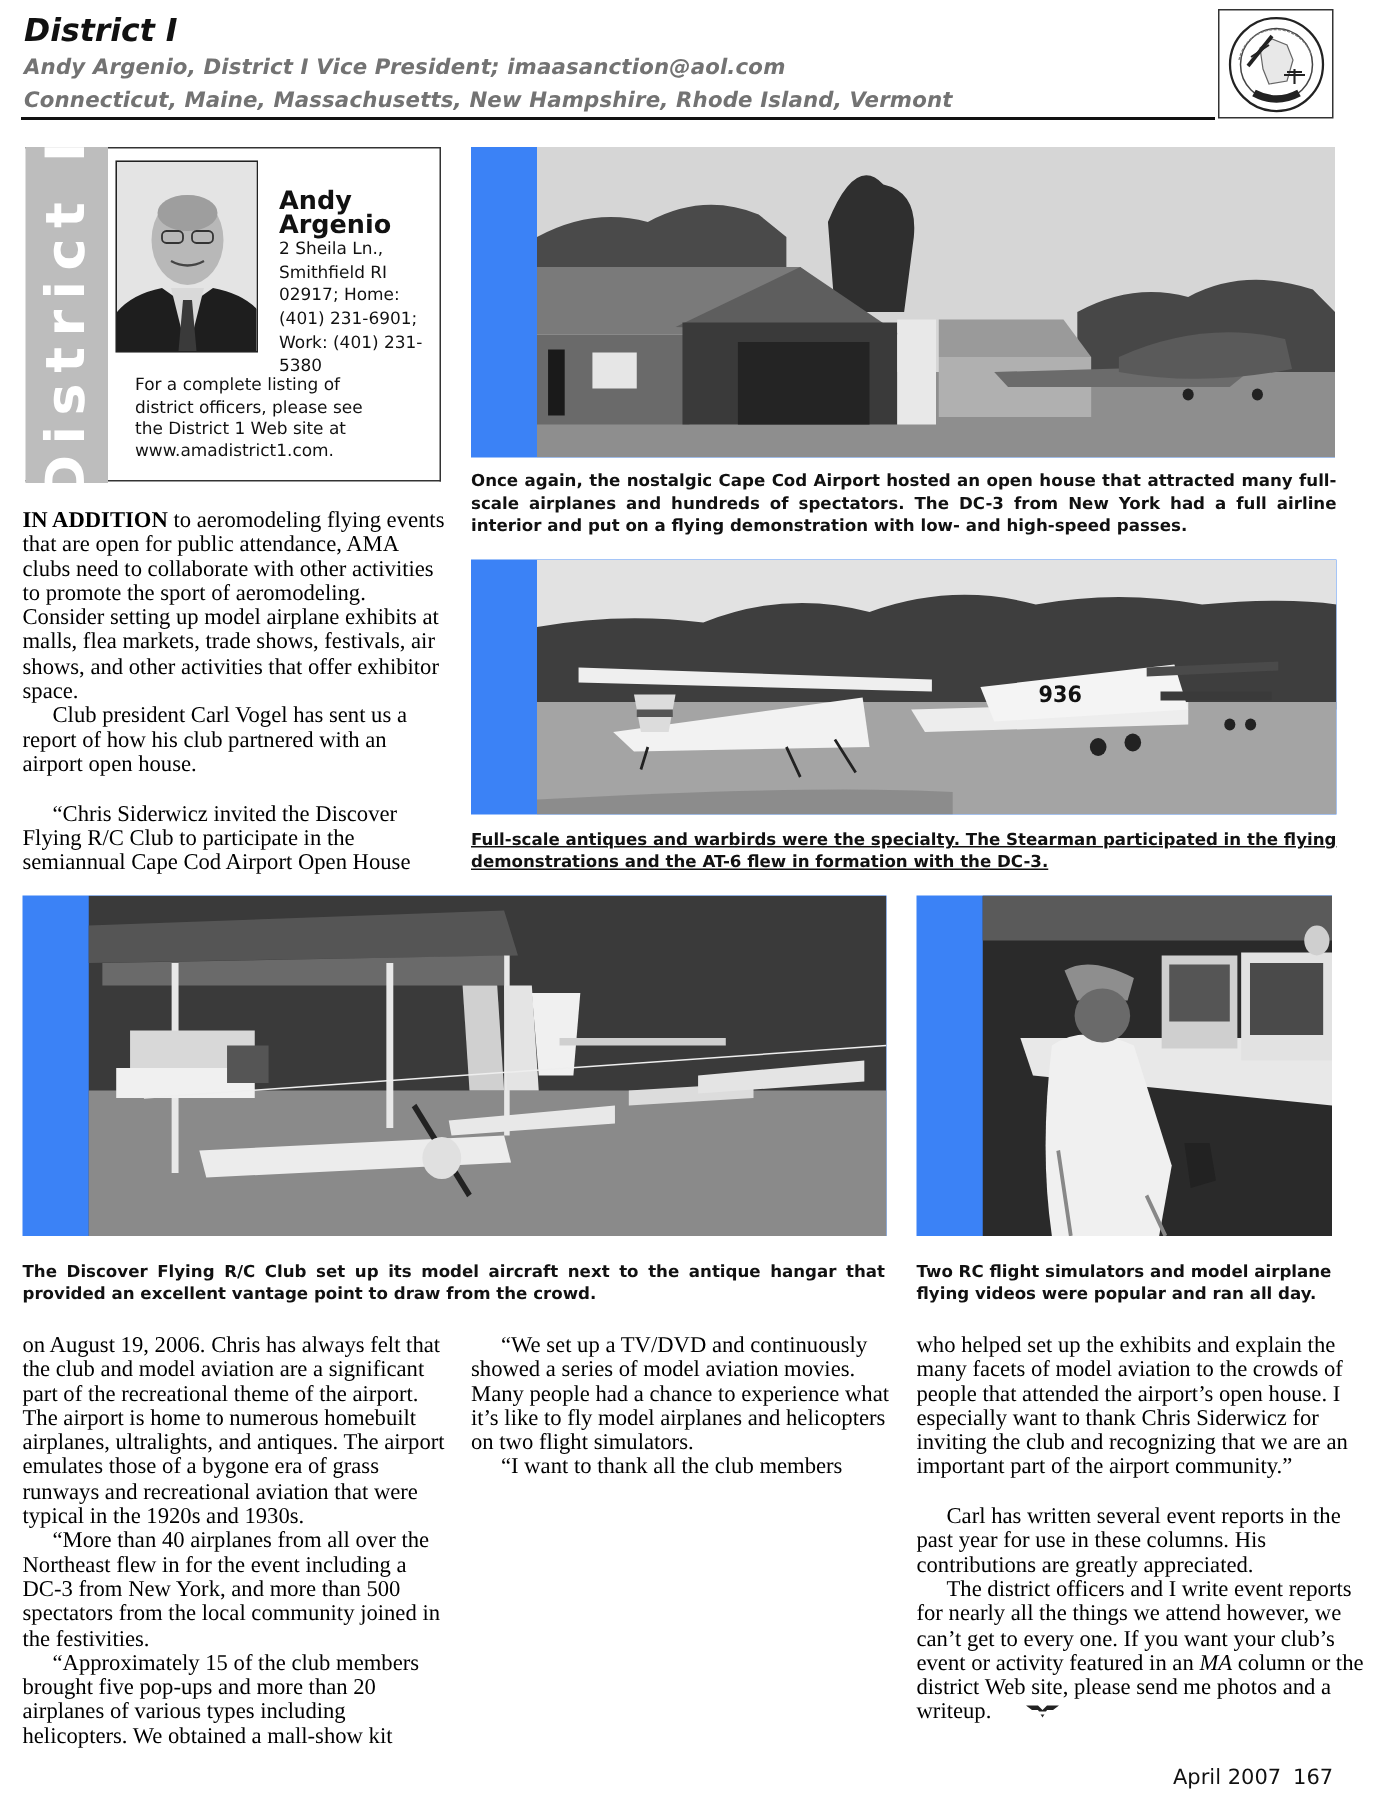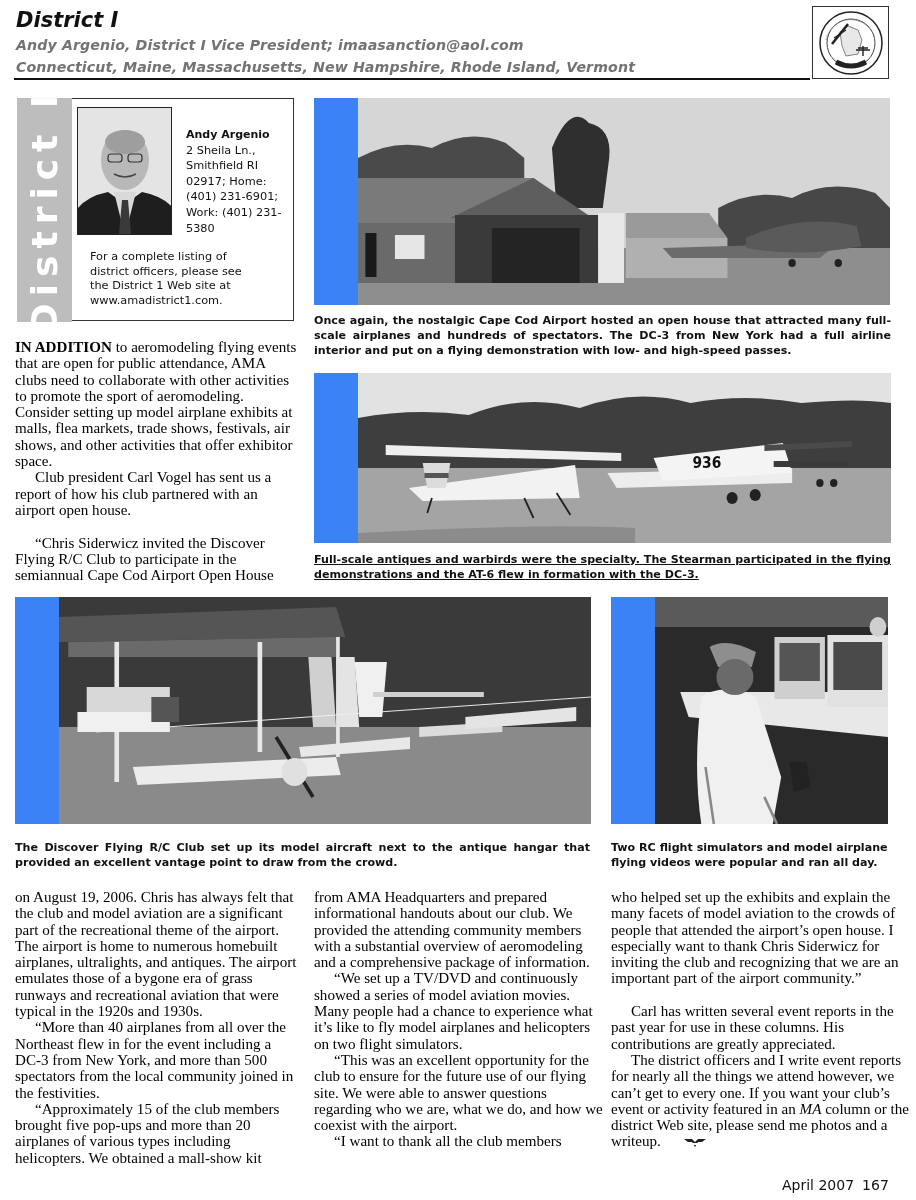--- a/index.html
+++ b/index.html
@@ -13,21 +13,21 @@
   .hdr-rule { position: absolute; left: 14px; top: 78px; width: 796px; height: 2px; background: #111; }
   .logo-box { position: absolute; left: 812px; top: 6px; width: 77px; height: 73px; border: 1px solid #333; background: #fff; display: flex; align-items: center; justify-content: center; }
 
   
   .side-box { position: absolute; left: 17px; top: 98px; width: 277px; height: 223px; border: 1px solid #333; border-left: none; background: #fff; }
   .side-tab { position: absolute; left: 17px; top: 98px; width: 55px; height: 224px; background: #bdbdbd; }
   .side-tab-text { position: absolute; left: 0; top: 0; width: 55px; height: 224px; display: flex; align-items: center; justify-content: center; }
   .side-tab-text span { display: block; transform: rotate(-90deg); white-space: nowrap; font-family: "DejaVu Sans", sans-serif; font-weight: bold; font-size: 36px; letter-spacing: 7px; color: #ffffff; }
   .portrait { position: absolute; left: 77px; top: 107px; width: 95px; height: 128px; border: 1px solid #222; overflow: hidden; background: #d8d8d8; }
   .contact { position: absolute; left: 186px; top: 127px; width: 106px; font-family: "DejaVu Sans", sans-serif; font-size: 11.3px; line-height: 15.6px; color: #111; }
-  .contact .name { font-weight: bold; font-size: 11px; }
+  .contact .name { font-weight: bold; font-size: 17px; }
   .listing { position: absolute; left: 90px; top: 250px; width: 200px; font-family: "DejaVu Sans", sans-serif; font-size: 11.3px; line-height: 14.6px; color: #111; }
 
   
   .bodytxt { font-family: "Liberation Serif", serif; font-size: 15.1px; line-height: 16.3px; color: #000000; }
   .bodytxt p { text-indent: 0; }
   .bodytxt p.ind { text-indent: 20px; }
   .col-left-top { position: absolute; left: 15px; top: 339px; width: 283px; }
   .col1 { position: absolute; left: 15px; top: 889px; width: 285px; }
   .col2 { position: absolute; left: 314px; top: 889px; width: 290px; }
   .col3 { position: absolute; left: 611px; top: 889px; width: 300px; }
@@ -211,23 +211,21 @@
   </svg>
 </div>
 <div class="cap cap4">Two RC flight simulators and model airplane flying videos were popular and ran all day.</div>
 
 <div class="bodytxt col1">
   <p>on August 19, 2006. Chris has always felt that the club and model aviation are a significant part of the recreational theme of the airport. The airport is home to numerous homebuilt airplanes, ultralights, and antiques. The airport emulates those of a bygone era of grass runways and recreational aviation that were typical in the 1920s and 1930s.</p>
   <p class="ind">“More than 40 airplanes from all over the Northeast flew in for the event including a DC-3 from New York, and more than 500 spectators from the local community joined in the festivities.</p>
   <p class="ind">“Approximately 15 of the club members brought five pop-ups and more than 20 airplanes of various types including helicopters. We obtained a mall-show kit</p>
 </div>
 <div class="bodytxt col2">
-  <p>from AMA Headquarters and prepared informational handouts about our club. We provided the attending community members with a substantial overview of aeromodeling and a comprehensive package of information.</p>
   <p class="ind">“We set up a TV/DVD and continuously showed a series of model aviation movies. Many people had a chance to experience what it’s like to fly model airplanes and helicopters on two flight simulators.</p>
-  <p class="ind">“This was an excellent opportunity for the club to ensure for the future use of our flying site. We were able to answer questions regarding who we are, what we do, and how we coexist with the airport.</p>
   <p class="ind">“I want to thank all the club members</p>
 </div>
 <div class="bodytxt col3">
   <p>who helped set up the exhibits and explain the many facets of model aviation to the crowds of people that attended the airport’s open house. I especially want to thank Chris Siderwicz for inviting the club and recognizing that we are an important part of the airport community.”</p>
   <div class="gap"></div>
   <p class="ind">Carl has written several event reports in the past year for use in these columns. His contributions are greatly appreciated.</p>
   <p class="ind"><span>The district officers and I write event reports for nearly all the things we attend however, we can’t get to every one. If you want your club’s event or activity featured in an </span><i>MA</i><span> column or the district Web site, please send me photos and a writeup.</span><span class="endmark"><svg width="22" height="10" viewBox="0 0 22 10">
           <path d="M0 1 L8 1 L11 4 L14 1 L22 1 L18 4 L14 4 L11 9 L8 4 L4 4 Z" fill="#222"></path>
           <rect x="7" y="5" width="8" height="2" fill="#fff"></rect>
         </svg></span></p>

